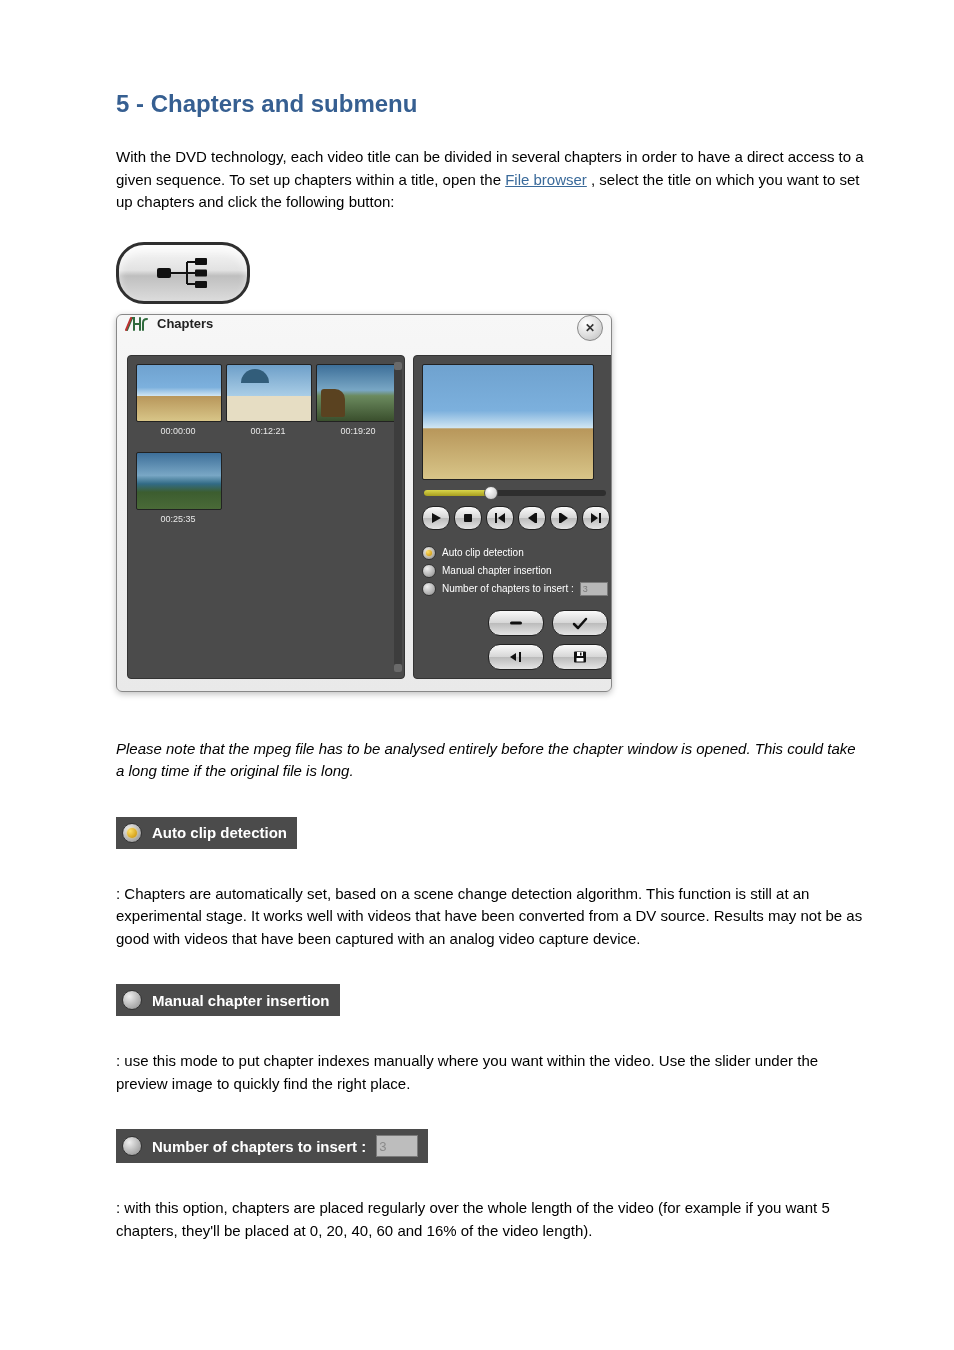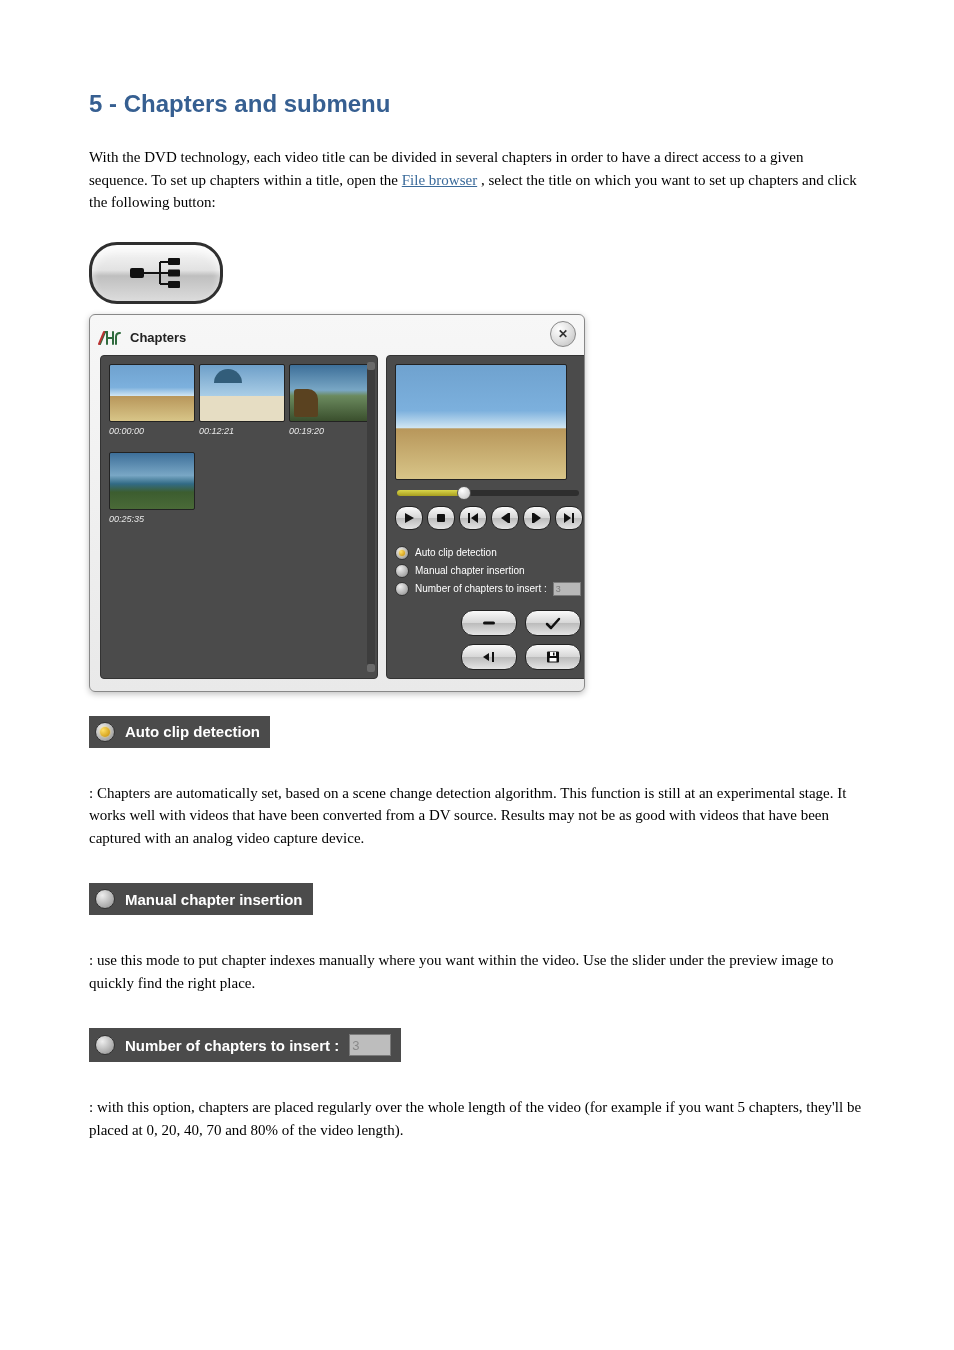--- a/index.html
+++ b/index.html
@@ -4,34 +4,33 @@
 <style>
   body {
     margin: 0;
     padding: 0;
     width: 954px;
     background: #fff;
     font-family: Verdana, Arial, sans-serif;
     color: #000;
   }
   .page {
-    padding: 60px 90px 80px 89px;
+    padding: 60px 90px 80px 116px;
   }
   .section-title {
     font-family: "Trebuchet MS", Arial, sans-serif;
     font-size: 24px;
     color: #365f91;
     font-weight: bold;
     margin: 30px 0 20px;
   }
   .body-text {
     font-size: 15px;
     line-height: 1.5;
     margin: 28px 0;
-    font-family: Liberation Serif, serif;
   }
   .inline-link { color: #3a6a9a; text-decoration: underline; }
   .italic { font-style: italic; }
   .small-spacer { height: 8px; }
 
   
   .chapter-btn {
     width: 128px; height: 56px;
     background: linear-gradient(#f9f9f9, #e2e2e2 45%, #bfbfbf 55%, #dcdcdc);
     border: 3px solid #2f2f2f;
@@ -47,21 +46,21 @@
     width: 494px;
     border: 1px solid #888;
     background: linear-gradient(#f7f7f7,#e9e9e9);
     border-radius: 6px;
     box-shadow: 0 2px 6px rgba(0,0,0,.25);
     margin: 10px 0;
     overflow: hidden;
   }
   .dlg-titlebar {
     height: 32px;
-    display: flex; align-items: flex-end; justify-content: space-between;
+    display: flex; align-items: flex-start; justify-content: space-between;
     padding: 0 8px 0 8px;
   }
   .dlg-title-left { display: flex; align-items: center; gap: 6px; }
   .dlg-logo { width: 26px; height: 18px; }
   .dlg-title {
     font-weight: bold; font-size: 13px; color: #222;
     font-family: Tahoma, Verdana, sans-serif;
   }
   .dlg-close {
     width: 24px; height: 24px; border-radius: 50%;
@@ -88,23 +87,22 @@
     gap: 16px 6px;
   }
   .thumb-item { width: 84px; }
   .thumb-img {
     width: 84px; height: 56px;
     border: 1px solid #222;
     border-radius: 2px;
     overflow: hidden;
   }
   .thumb-caption {
-    color: #e8e8e8; font-size: 9px; margin-top: 4px;
+    color: #e8e8e8; font-size: 9px; text-align: center; margin-top: 4px;
     font-family: Tahoma, Verdana, sans-serif;
-    font-style: italic;
   }
   .thumb-scroll {
     position: absolute; right: 2px; top: 6px; bottom: 6px; width: 8px;
     background: #3d3d3d; border-radius: 3px;
   }
   .thumb-scroll::before, .thumb-scroll::after {
     content: ""; position: absolute; left: 0; width: 8px; height: 8px;
     background: #6a6a6a; border-radius: 2px;
   }
   .thumb-scroll::before { top: 0; }
@@ -379,20 +377,21 @@
               <rect x="5.5" y="8" width="7" height="3.5" fill="#fff"></rect>
             </svg>
           </div>
         </div>
       </div>
     </div>
   </div>
 
   <div class="small-spacer"></div>
 
+  <p class="body-text italic">Please note that the mpeg file has to be analysed entirely before the chapter window is opened. This could take a long time if the original file is long.</p>
 
 
   <div>
     <div class="chip">
       <span class="radio sel"></span>
       <span>Auto clip detection</span>
     </div>
   </div>
   <p class="body-text">: Chapters are automatically set, based on a scene change detection algorithm. This function is still at an experimental stage. It works well with videos that have been converted from a DV source. Results may not be as good with videos that have been captured with an analog video capture device.</p>
 
@@ -404,15 +403,15 @@
   </div>
   <p class="body-text">: use this mode to put chapter indexes manually where you want within the video. Use the slider under the preview image to quickly find the right place.</p>
 
   <div>
     <div class="chip">
       <span class="radio"></span>
       <span>Number of chapters to insert :</span>
       <input class="num-input" disabled="" value="3" style="">
     </div>
   </div>
-  <p class="body-text">: with this option, chapters are placed regularly over the whole length of the video (for example if you want 5 chapters, they'll be placed at 0, 20, 40, 70 and 80% of the video length).</p>
+  <p class="body-text">: with this option, chapters are placed regularly over the whole length of the video (for example if you want 5 chapters, they'll be placed at 0, 20, 40, 60 and 16% of the video length).</p>
 
 </div>
 
 </body></html>

